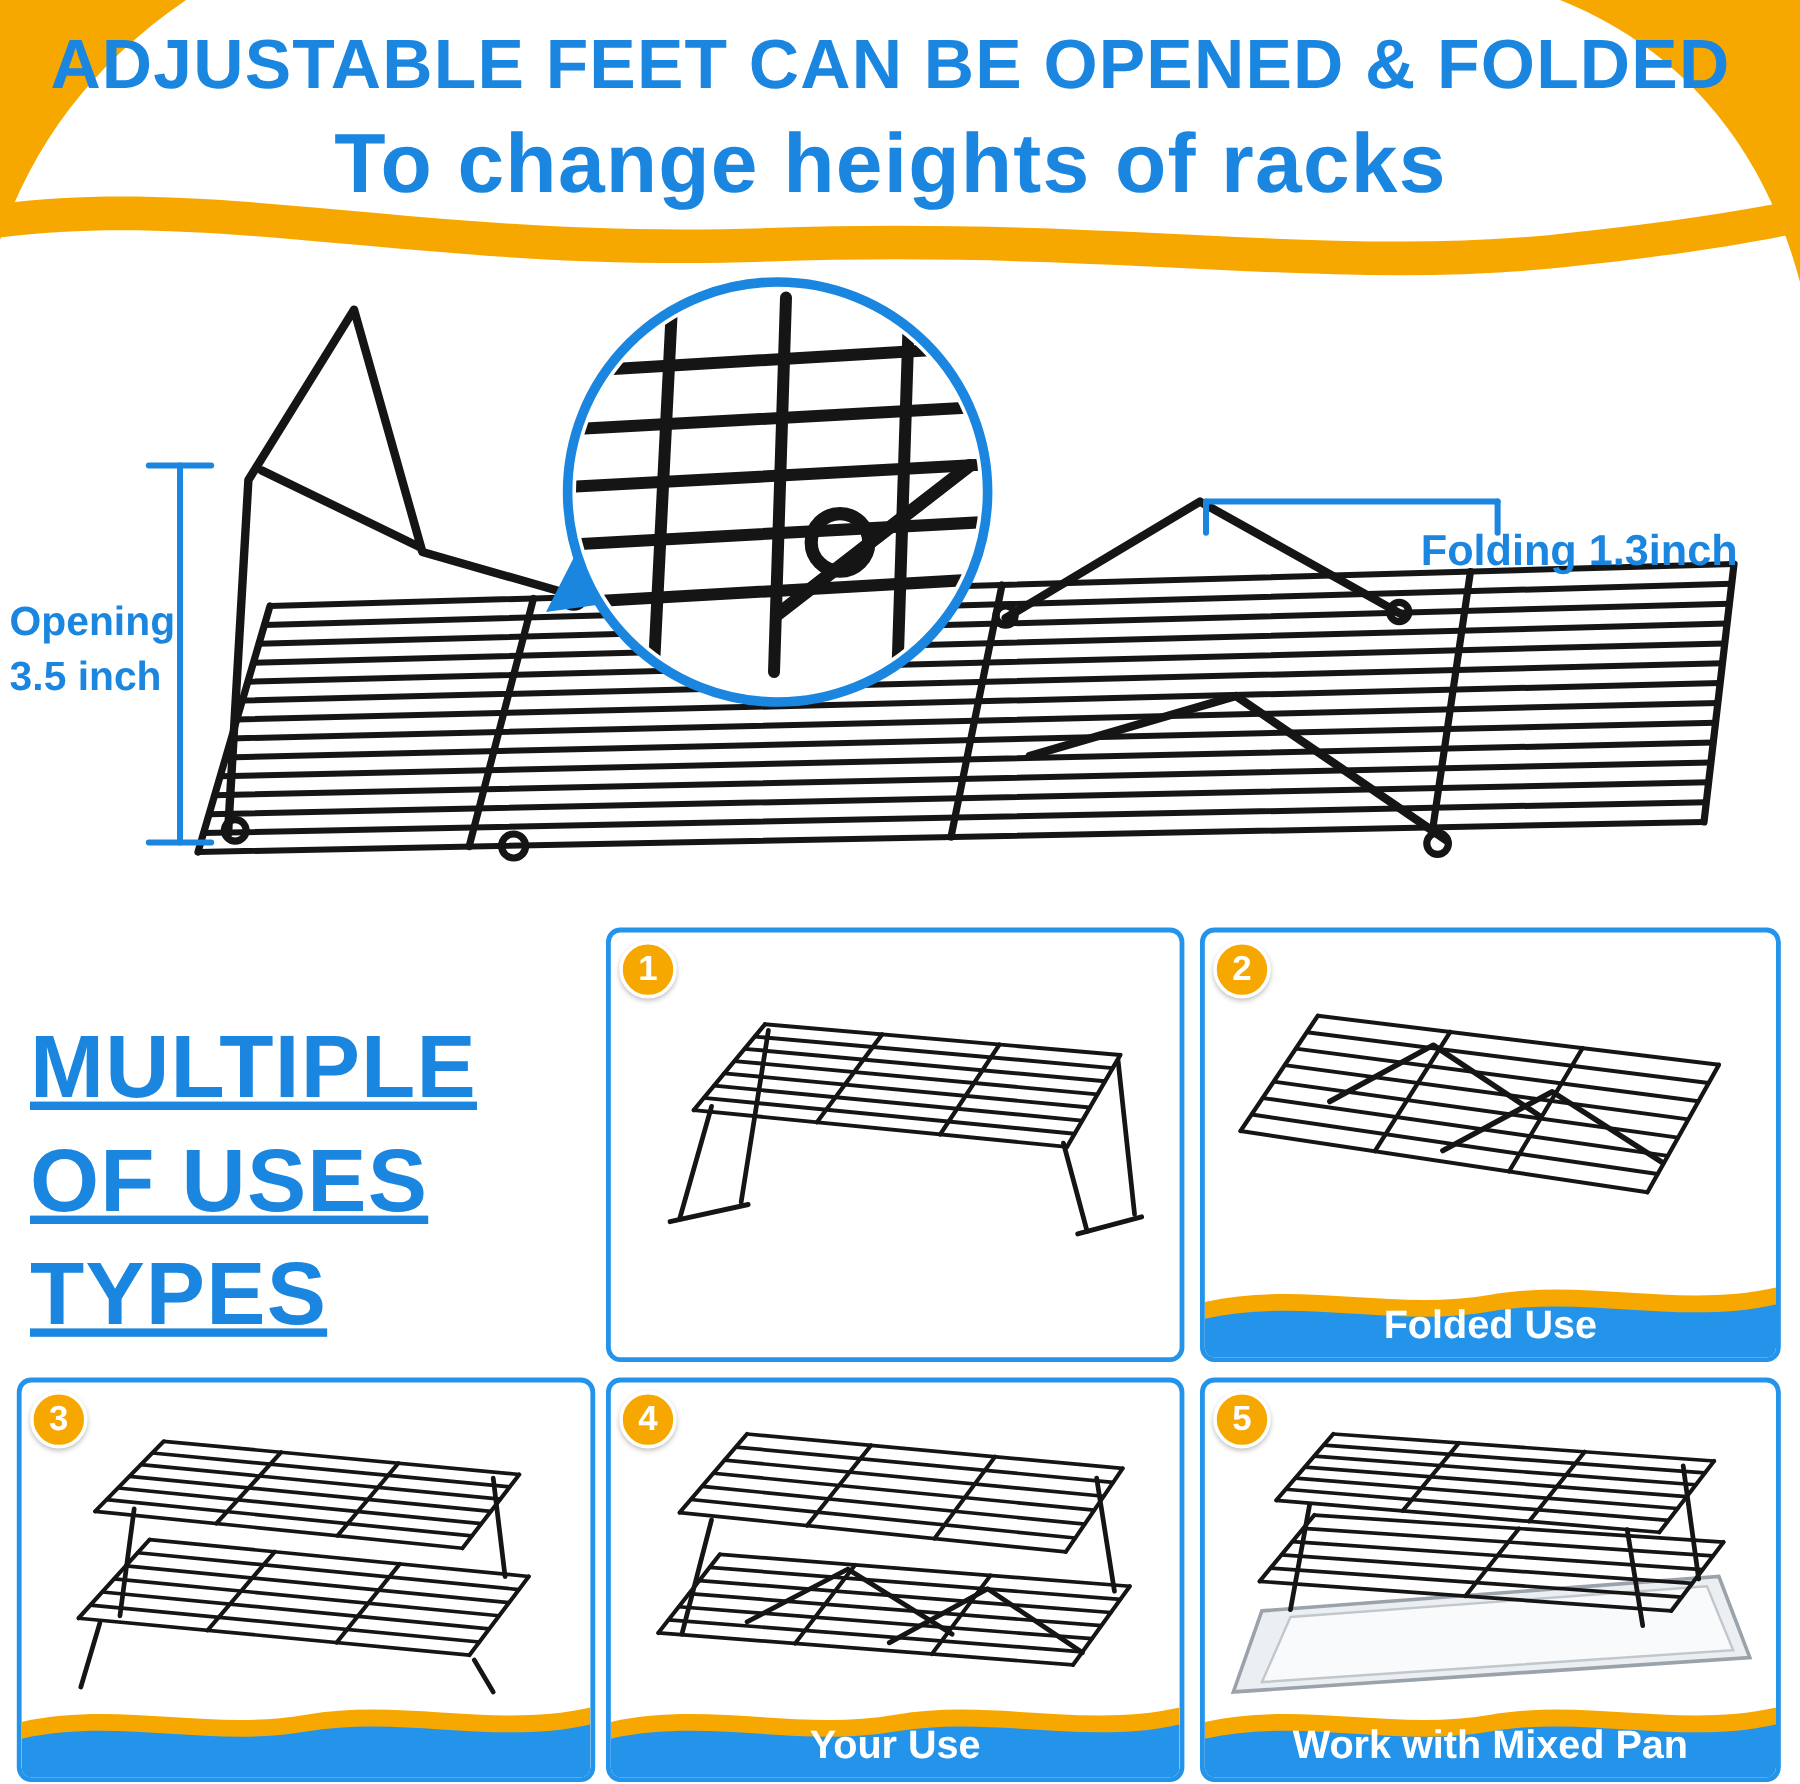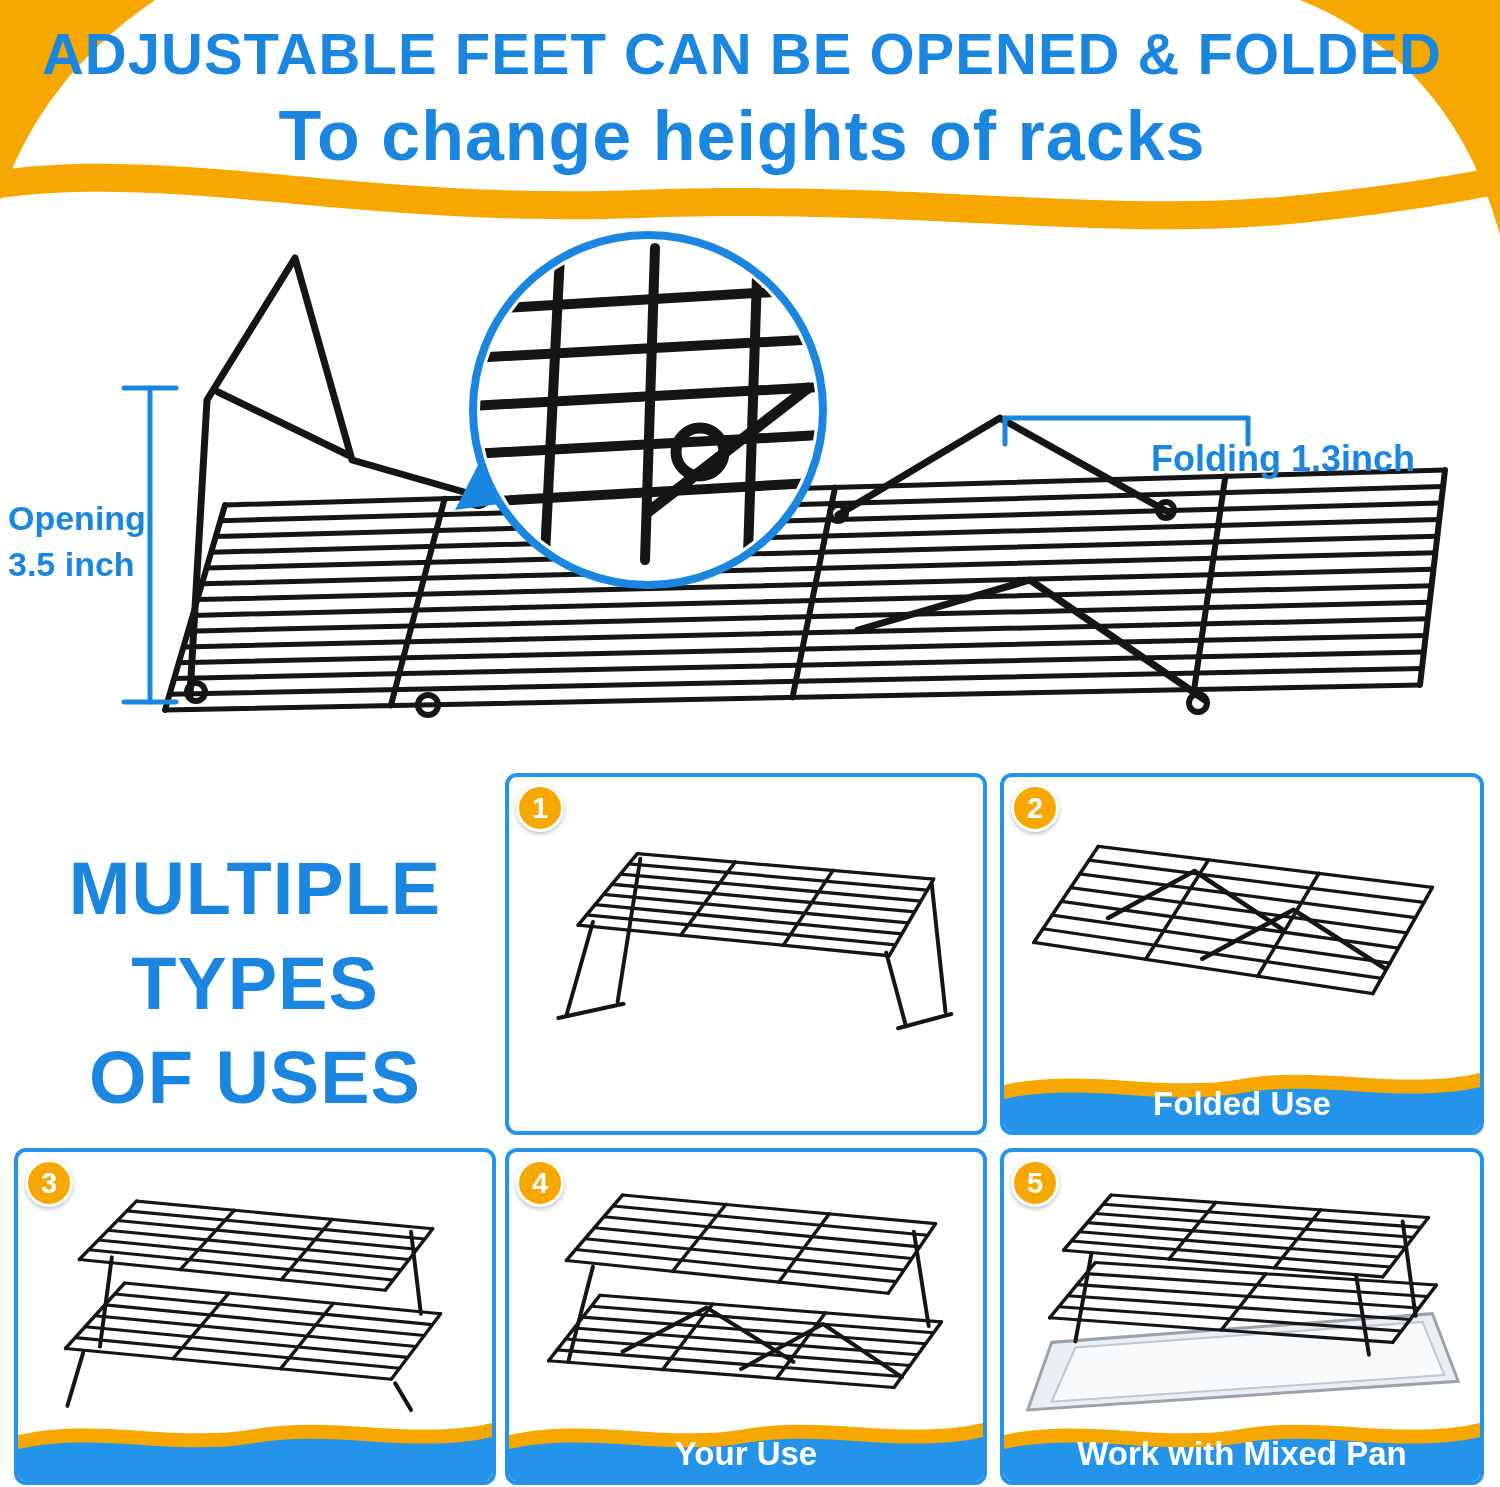--- a/index.html
+++ b/index.html
@@ -4,23 +4,23 @@
 <style>
   html,body{margin:0;padding:0;background:#fff;font-family:"Liberation Sans",sans-serif;}
   .page{position:relative;width:1500px;height:1487px;background:#fff;overflow:hidden;}
   svg{display:block;}
   .deco{position:absolute;pointer-events:none;}
   .headline{position:absolute;left:0;right:16px;text-align:center;color:#1a86e0;font-weight:800;letter-spacing:1px;}
   #hl1{top:20px;font-size:58px;}
   #hl2{top:96px;font-size:70px;}
   .dim-label{position:absolute;color:#1a86e0;font-weight:800;}
   #opening-label{left:8px;top:496px;width:175px;font-size:34px;line-height:1.35;text-align:left;}
-  #folding-label{left:1118px;top:438px;width:330px;font-size:36px;text-align:center;}
+  #folding-label{left:1118px;top:438px;width:330px;font-size:36px;text-align:right;}
   #main-image{position:absolute;left:0;top:160px;width:1500px;height:585px;}
-  .uses-title{position:absolute;left:25px;top:842px;width:460px;text-align:center;color:#1a86e0;font-weight:800;font-size:74px;line-height:1.28;letter-spacing:1px;}
+  .uses-title{position:absolute;left:25px;top:842px;width:460px;text-align:left;color:#1a86e0;font-weight:800;font-size:74px;line-height:1.28;letter-spacing:1px;text-decoration:underline;}
   .panel{position:absolute;border:4px solid #2493ea;border-radius:12px;background:#fff;overflow:hidden;box-sizing:border-box;}
   #panel-1{left:505px;top:773px;width:482px;height:362px;}
   #panel-2{left:1000px;top:773px;width:484px;height:362px;}
   #panel-3{left:14px;top:1148px;width:482px;height:337px;}
   #panel-4{left:505px;top:1148px;width:482px;height:337px;}
   #panel-5{left:1000px;top:1148px;width:484px;height:337px;}
   .thumb{position:absolute;left:0;top:0;width:100%;}
   .badge{position:absolute;top:7px;left:7px;width:48px;height:48px;border-radius:50%;
          background:#f7a800;border:3px solid #fff;box-shadow:0 2px 4px rgba(0,0,0,.25);
          color:#fff;font-weight:800;font-size:29px;display:flex;align-items:center;justify-content:center;box-sizing:border-box;}
@@ -116,22 +116,22 @@
   </svg>
 
   <div class="dim-label" id="opening-label">
     <div>Opening</div>
     <div>3.5 inch</div>
   </div>
   <div class="dim-label" id="folding-label">Folding 1.3inch</div>
 
   <div class="uses-title">
     <div>MULTIPLE</div>
+    <div>OF USES</div>
     <div>TYPES</div>
-    <div>OF USES</div>
   </div>
 
   <div class="panel" id="panel-1">
     <svg class="thumb" viewBox="0 0 480 280" preserveAspectRatio="none" style="height:286px;">
       <g>
           <line x1="130" y1="75" x2="430" y2="100" stroke="#151515" stroke-width="3.2" stroke-linecap="round"></line>
           <line x1="121.42857142857143" y1="85" x2="423.57142857142856" y2="110.71428571428571" stroke="#151515" stroke-width="3.2" stroke-linecap="round"></line>
           <line x1="112.85714285714286" y1="95" x2="417.14285714285717" y2="121.42857142857143" stroke="#151515" stroke-width="3.2" stroke-linecap="round"></line>
           <line x1="104.28571428571429" y1="105" x2="410.7142857142857" y2="132.14285714285714" stroke="#151515" stroke-width="3.2" stroke-linecap="round"></line>
           <line x1="95.71428571428572" y1="115" x2="404.2857142857143" y2="142.85714285714286" stroke="#151515" stroke-width="3.2" stroke-linecap="round"></line>

